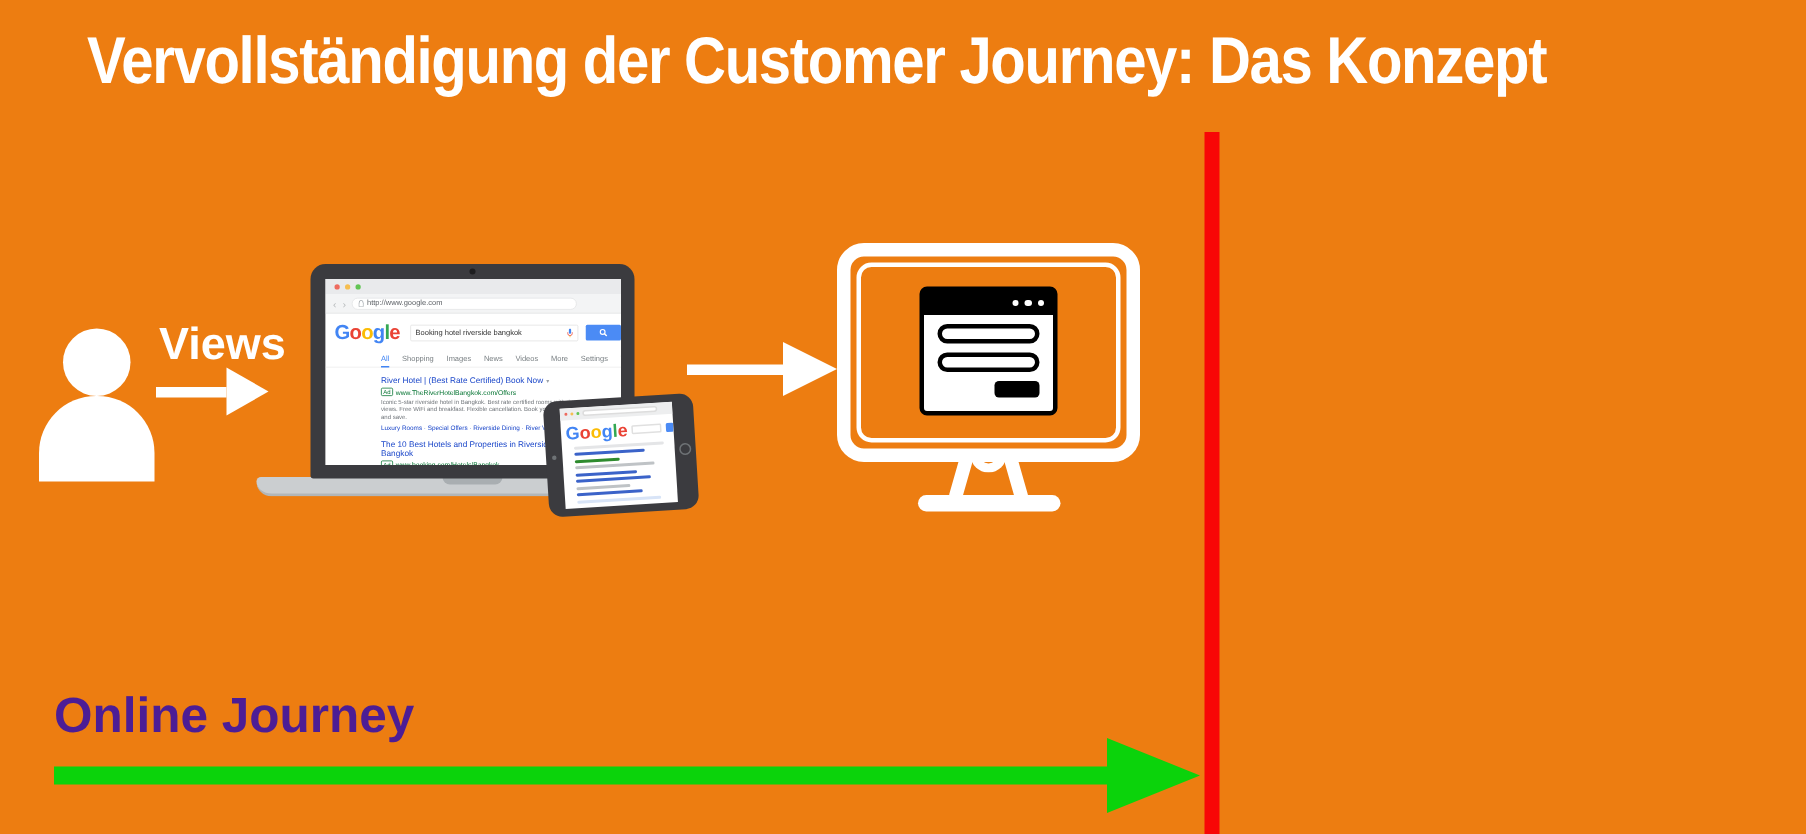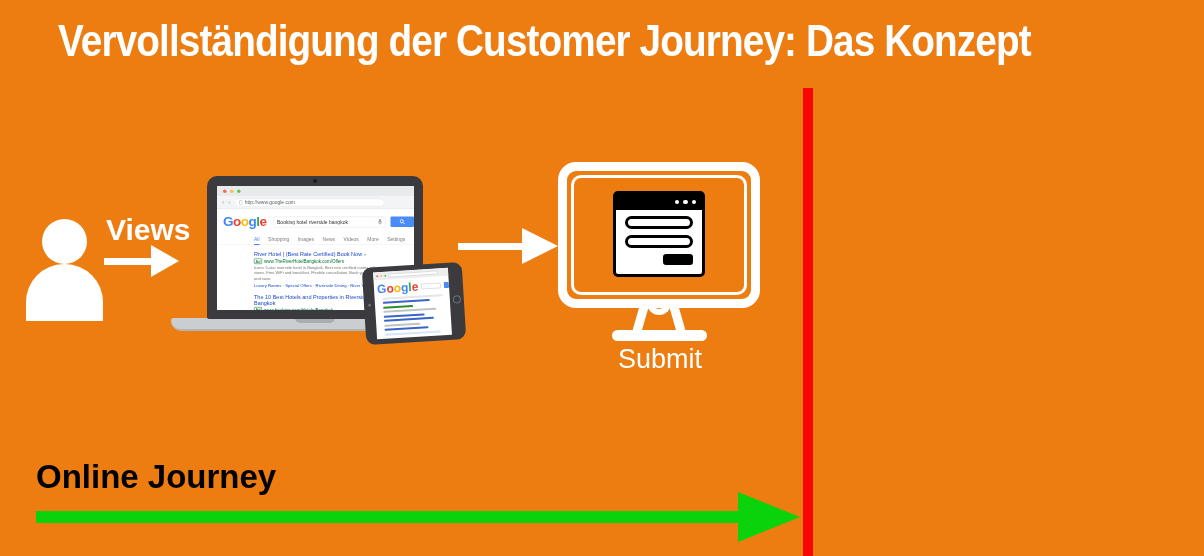--- a/index.html
+++ b/index.html
@@ -14,21 +14,21 @@
   
   .red-line { position:absolute; left:803px; top:88px; width:10px; height:468px; background:#F80606; }
 
   
   .person-head { position:absolute; left:42px; top:219px; width:45px; height:45px; background:#fff; border-radius:50%; }
   .person-torso { position:absolute; left:26px; top:264px; width:77px; height:57px; background:#fff; border-radius:38px 38px 0 0; }
 
   
   .click-label { position:absolute; left:106px; top:213px; color:#fff; font-size:30px; font-weight:bold; }
   .submit-label { position:absolute; left:594px; top:344px; width:132px; text-align:center; color:#fff; font-size:27px; font-weight:500; }
-  .oj-label { position:absolute; left:36px; top:458px; color:#000000; font-size:33px; font-weight:bold; }
+  .oj-label { position:absolute; left:36px; top:458px; color:#4c1d95; font-size:33px; font-weight:bold; }
 
   
   .wshaft { position:absolute; background:#fff; height:7px; }
   .wtip { position:absolute; width:0; height:0; }
   .click-shaft { left:104px; top:258px; width:47px; }
   .click-tip { left:151px; top:245px; border-top:16px solid transparent; border-bottom:16px solid transparent; border-left:28px solid #fff; }
   .mid-shaft { left:458px; top:243px; width:66px; }
   .mid-tip { left:522px; top:228px; border-top:18px solid transparent; border-bottom:18px solid transparent; border-left:36px solid #fff; }
 
   
@@ -239,19 +239,18 @@
     <div class="form-titlebar">
       <span class="fdot"></span>
       <span class="fdot"></span>
       <span class="fdot"></span>
     </div>
     <div class="form-field"></div>
     <div class="form-field"></div>
     <div class="form-btn"></div>
   </div>
 
-  <div class="submit-label">Submit</div>
 
   <div class="oj-label">Online Journey</div>
   <div class="g-shaft"></div>
   <div class="g-tip"></div>
 
 </div>
 
 </body></html>

